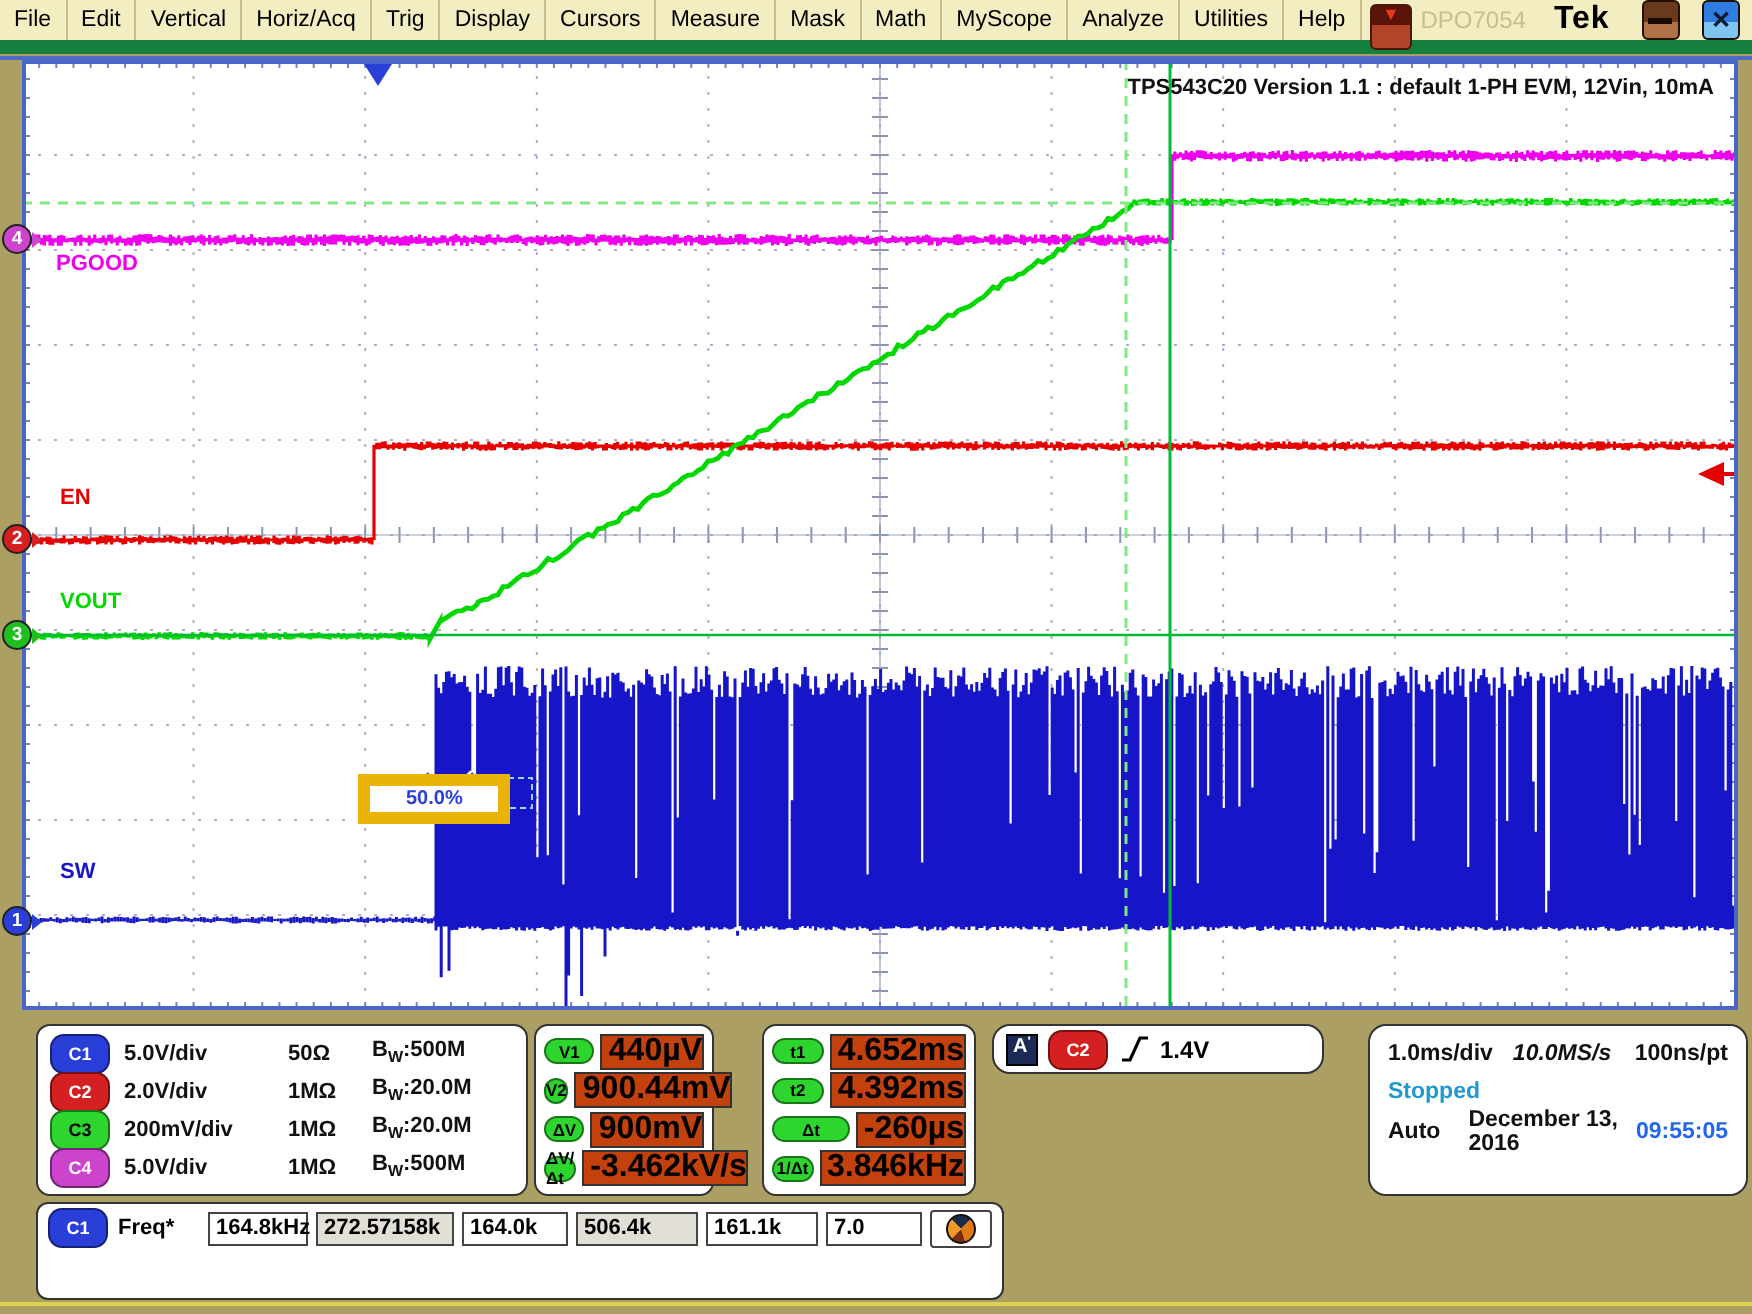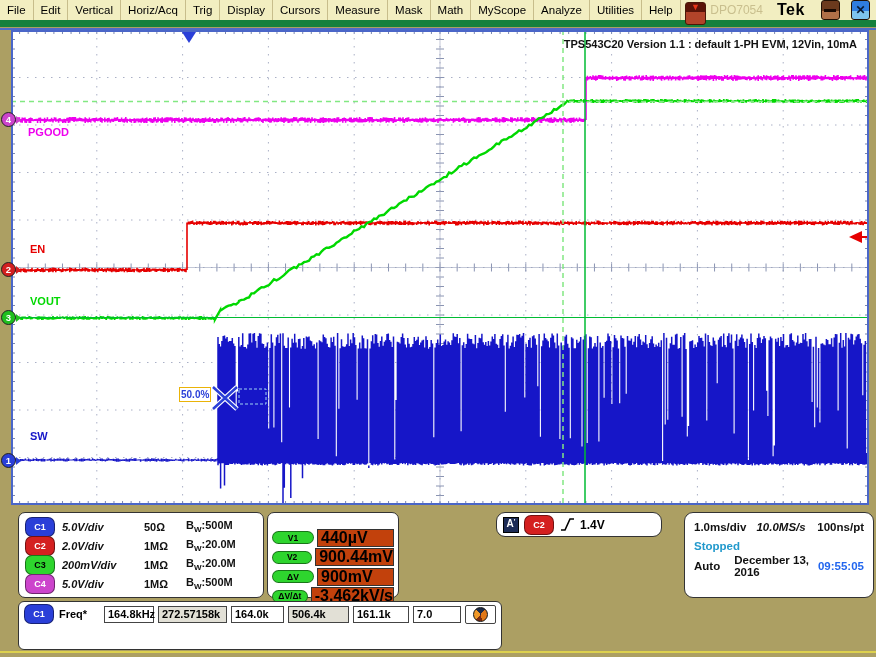--- a/index.html
+++ b/index.html
@@ -17,39 +17,39 @@
   .minbtn{background:linear-gradient(#6b3a1d 55%,#b07048 55%);}
   .minbar{width:12px;height:3px;background:#180902;}
   .closebtn{background:linear-gradient(#2f7de0 55%,#7ec4ee 55%);font-size:12px;font-weight:bold;color:#081830;margin-right:6px;}
   .topline{position:absolute;left:0;top:28px;width:876px;height:2px;background:#4f6bc8;}
 
   
   .plot{position:absolute;left:11px;top:30px;width:858px;height:475px;background:#ffffff;}
   .plot svg{position:absolute;left:0;top:0;}
   .tl{position:absolute;font-size:11px;font-weight:bold;z-index:4;}
   .ann{position:absolute;top:8px;right:12px;font-size:11px;font-weight:600;color:#111;z-index:4;}
-  .trigpct{position:absolute;left:168px;top:357px;border:1px solid #eab308;background:#fff;color:#2a3fd8;font-size:10px;font-weight:bold;padding:1px 1px;z-index:4;}
+  .trigpct{position:absolute;left:168px;top:357px;border:6px solid #eab308;background:#fff;color:#2a3fd8;font-size:10px;font-weight:bold;padding:1px 18px;z-index:4;}
 
   
   .chref{position:absolute;left:1px;display:flex;align-items:center;z-index:6;}
   .chref-c{width:15px;height:15px;border-radius:50%;border:1.5px solid #222;color:#fff;font-size:9.5px;font-weight:bold;display:flex;align-items:center;justify-content:center;box-sizing:border-box;}
   .chref-a{width:0;height:0;border-top:4px solid transparent;border-bottom:4px solid transparent;border-left:5px solid #000;}
 
   
   .panel{position:absolute;background:#fff;border:1px solid #333;border-radius:7px;box-sizing:border-box;}
   .pill{display:inline-flex;align-items:center;justify-content:center;border-radius:7px;border:1px solid rgba(0,0,0,.45);font-weight:bold;box-sizing:border-box;}
   .ch-pill{width:30px;height:20px;font-size:9px;}
   .cur-pill{width:42px;height:13px;font-size:8.5px;background:#2ed52e;color:#000;}
   .ch-panel{left:18px;top:512px;width:246px;height:86px;padding:4px 6px 2px 6px;}
   .ch-row{display:flex;align-items:center;height:19px;font-size:11px;font-weight:bold;color:#111;}
-  .ch-scale{width:82px;margin-left:7px;font-style:italic;}
+  .ch-scale{width:82px;margin-left:7px;}
   .ch-imp{width:42px;}
   sub.bw{font-size:8px;}
 
-  .curv-panel{left:267px;top:512px;width:132px;height:86px;padding:15px 4px;}
+  .curv-panel{left:267px;top:512px;width:90px;height:86px;padding:3px 4px;}
   .curt-panel{left:381px;top:512px;width:107px;height:86px;padding:3px 4px;}
   .cur-row{display:flex;align-items:center;height:19.5px;}
   .cur-val{margin-left:3px;flex:1;border:1px solid #333;height:16px;font-size:16px;font-weight:bold;padding-left:3px;display:flex;align-items:center;background:#c2410c;}
 
   .trig-panel{left:496px;top:512px;width:166px;height:25px;border-radius:9px;display:flex;align-items:center;padding:0 6px;}
   .abadge{width:16px;height:16px;background:#1c2b55;border:1px solid #000;color:#fff;font-size:10px;font-weight:bold;display:flex;align-items:flex-start;justify-content:center;box-sizing:border-box;}
   .abadge sup{font-size:7px;line-height:8px;}
   .trig-level{font-size:12px;font-weight:bold;margin-left:4px;}
 
   .tb-panel{left:684px;top:512px;width:190px;height:86px;border-radius:9px;padding:4px 9px;font-size:11.5px;font-weight:bold;color:#111;}
@@ -591,20 +591,38 @@
     <div class="cur-row">
       <span class="pill cur-pill">ΔV</span>
       <span class="cur-val">900mV</span>
     </div>
     <div class="cur-row">
       <span class="pill cur-pill">ΔV/Δt</span>
       <span class="cur-val">-3.462kV/s</span>
     </div>
   </div>
 
+  <div class="panel curt-panel">
+    <div class="cur-row">
+      <span class="pill cur-pill">t1</span>
+      <span class="cur-val">4.652ms</span>
+    </div>
+    <div class="cur-row">
+      <span class="pill cur-pill">t2</span>
+      <span class="cur-val">4.392ms</span>
+    </div>
+    <div class="cur-row">
+      <span class="pill cur-pill">Δt</span>
+      <span class="cur-val">-260µs</span>
+    </div>
+    <div class="cur-row">
+      <span class="pill cur-pill">1/Δt</span>
+      <span class="cur-val">3.846kHz</span>
+    </div>
+  </div>
 
   <div class="panel trig-panel">
     <span class="abadge">
         <span>A</span>
         <sup>'</sup>
       </span>
     <span class="pill ch-pill" style="margin-left: 5px; color: rgb(255, 255, 255); background: rgb(212, 32, 32);">C2</span>
     <svg width="17" height="17" style="margin-left:5px;">
       <polyline points="2,14 6,14 11,3 15,3" fill="none" stroke="#000" stroke-width="1.6"></polyline>
     </svg>

